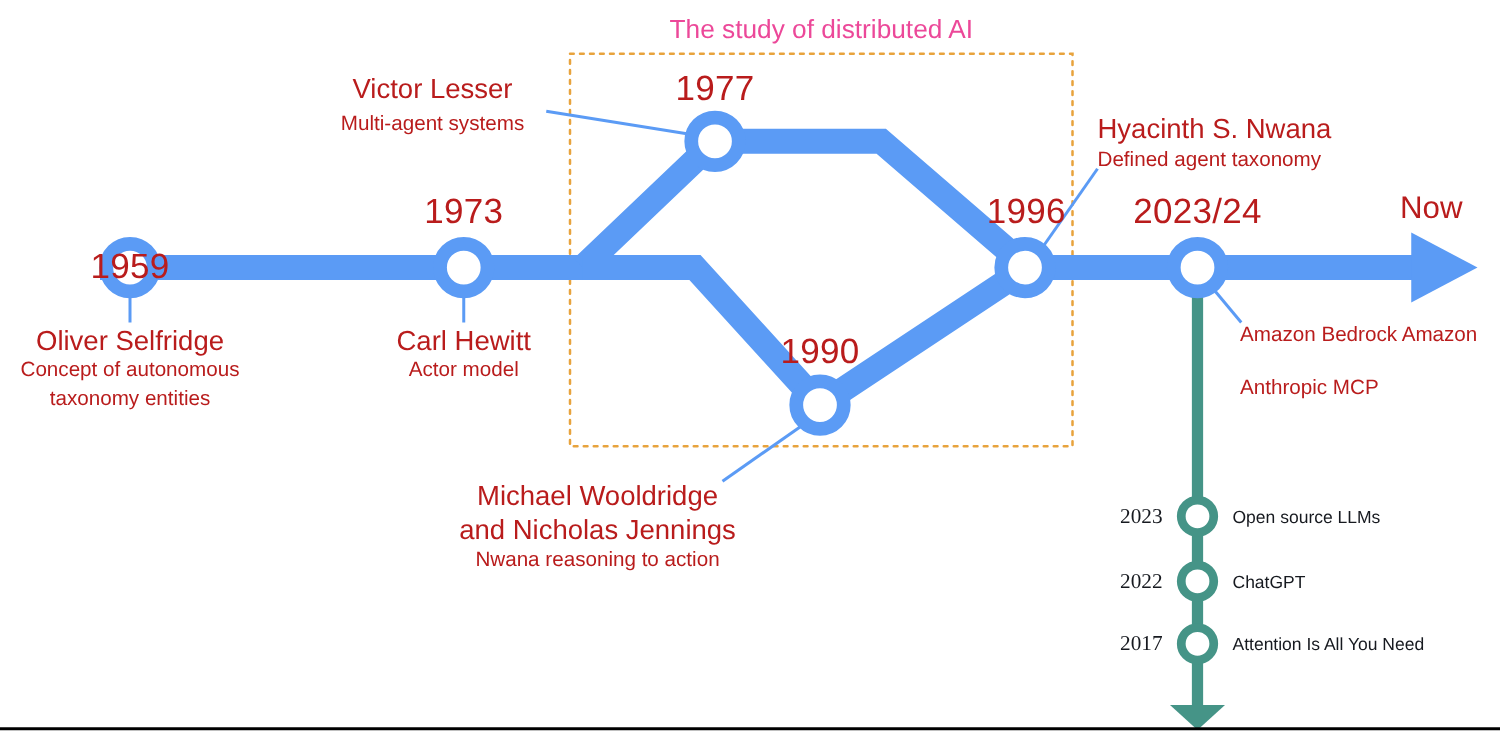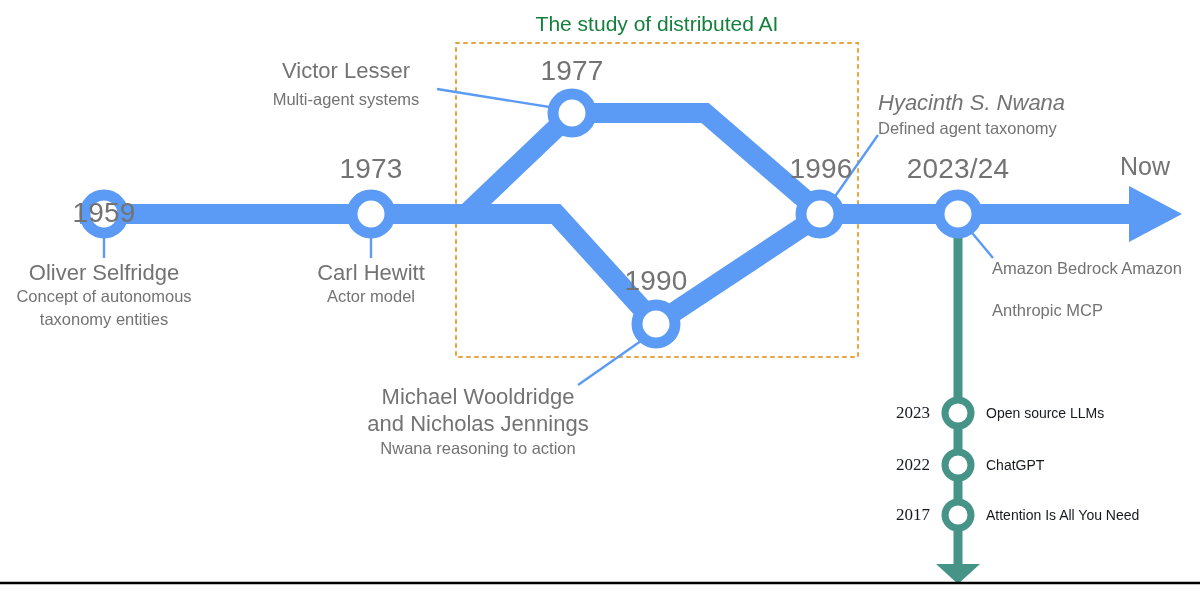--- a/index.html
+++ b/index.html
@@ -20,21 +20,21 @@
   }
   #canvas {
     position: absolute;
     left: 0;
     top: 0;
     width: 1200px;
     height: 592px;
   }
   .lbl {
     position: absolute;
-    color: #737373;
+    color: #b91c1c;
     white-space: nowrap;
     line-height: 1.18;
   }
   .year-main {
     font-size: 28px;
     font-weight: 400;
     letter-spacing: .2px;
   }
   .person {
     font-size: 22px;
@@ -44,21 +44,21 @@
     font-size: 16.5px;
     font-weight: 400;
   }
   .now-lbl {
     font-size: 25px;
     font-weight: 400;
   }
   .box-title {
     position: absolute;
     font-size: 21px;
-    color: #15803d;
+    color: #ec4899;
     font-weight: 400;
     white-space: nowrap;
   }
   .green-year {
     font-size: 17px;
     font-weight: 400;
     color: #16191f;
   }
   .green-ev {
     font-size: 14px;
@@ -125,21 +125,21 @@
   <div class="lbl year-main ctr" style="left:512px; top:54px; width:120px;">1977</div>
   <div class="lbl person ctr" style="left:246px; top:58px; width:200px;">Victor Lesser</div>
   <div class="lbl sub ctr" style="left:246px; top:90px; width:200px;">Multi-agent systems</div>
 
   <div class="lbl year-main ctr" style="left:596px; top:264px; width:120px;">1990</div>
   <div class="lbl person ctr" style="left:348px; top:384px; width:260px;">Michael Wooldridge</div>
   <div class="lbl person ctr" style="left:348px; top:411px; width:260px;">and Nicholas Jennings</div>
   <div class="lbl sub ctr" style="left:348px; top:439px; width:260px;">Nwana reasoning to action</div>
 
   <div class="lbl year-main ctr" style="left:761px; top:152px; width:120px;">1996</div>
-  <div class="lbl person" style="left:878px; top:90px;font-style:italic;">Hyacinth S. Nwana</div>
+  <div class="lbl person" style="left:878px; top:90px;">Hyacinth S. Nwana</div>
   <div class="lbl sub" style="left:878px; top:119px;">Defined agent taxonomy</div>
 
   <div class="lbl year-main ctr" style="left:893px; top:152px; width:130px;">2023/24</div>
   <div class="lbl sub" style="left:992px; top:259px;">Amazon Bedrock Amazon</div>
   <div class="lbl sub" style="left:992px; top:281px;margin-top:20px;">Anthropic MCP</div>
 
   <div class="lbl now-lbl ctr" style="left:1095px; top:152px; width:100px;">Now</div>
 
   <div class="lbl green-year rt" style="left:830px; top:403px; width:100px;">2023</div>
   <div class="lbl green-ev" style="left:986px; top:405px;">Open source LLMs</div>

